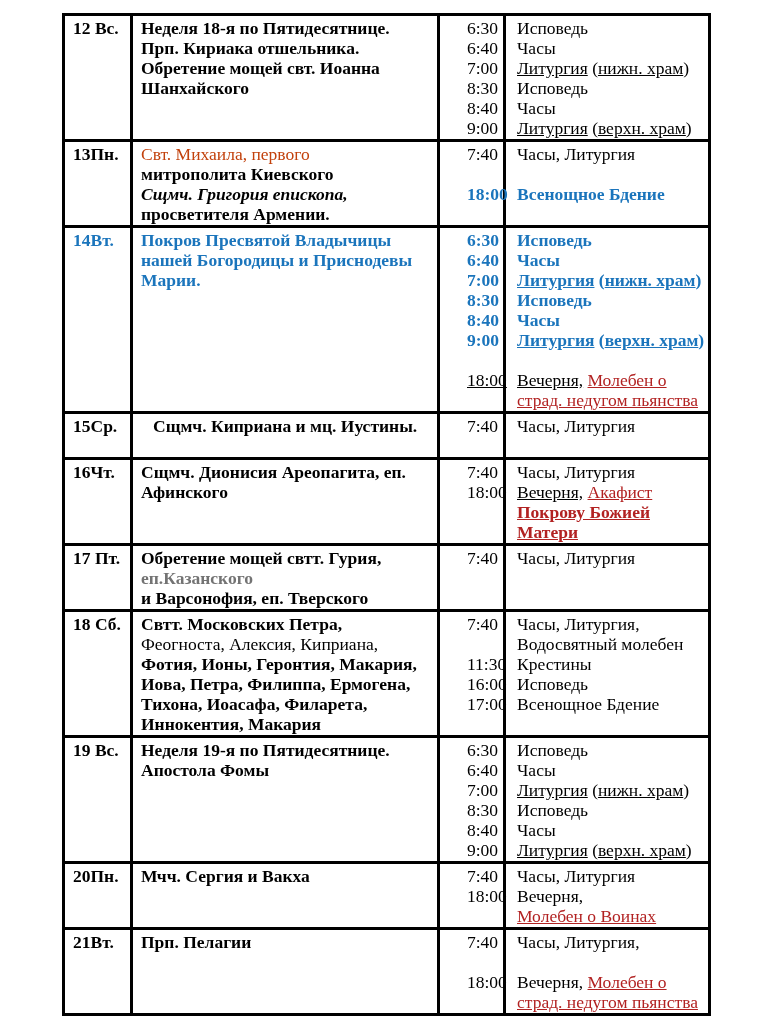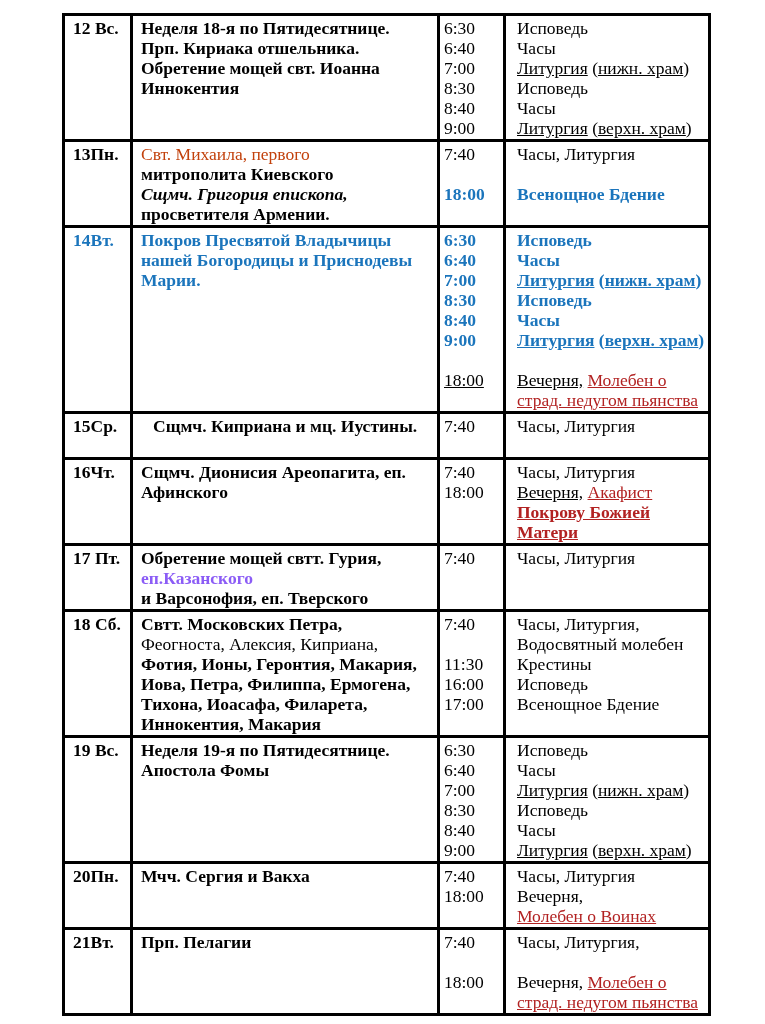--- a/index.html
+++ b/index.html
@@ -28,39 +28,39 @@
   .schedule td {
     border: 3px solid #000000;
     vertical-align: top;
     padding: 2px 4px 1px 8px;
     font-size: 17.5px;
     line-height: 20px;
     color: #000000;
   }
   td.col-date { width: 68px; }
   td.col-desc { width: 307px; }
-  td.col-time { width: 66px; padding-left: 4px; }
+  td.col-time { width: 66px; padding-left: 27px; }
   td.col-serv { width: 205px; padding-left: 11px; }
   .line { min-height: 20px; white-space: nowrap; }
 </style>
 </head>
 <body>
 
 <div class="page">
   <table class="schedule">
     <tbody id="schedule-body">
         <tr>
           <td class="col-date">
             <div class="line"><span style="color: rgb(0, 0, 0); font-weight: 700;">12 Вс.</span></div>
           </td>
           <td class="col-desc">
             <div class="line"><span style="color: rgb(0, 0, 0); font-weight: 700;">Неделя 18-я по Пятидесятнице.</span></div>
             <div class="line"><span style="color: rgb(0, 0, 0); font-weight: 700;">Прп. Кириака отшельника.</span></div>
             <div class="line"><span style="color: rgb(0, 0, 0); font-weight: 700;">Обретение мощей свт. Иоанна</span></div>
-            <div class="line"><span style="color: rgb(0, 0, 0); font-weight: 700;">Иннокентия</span></div>
+            <div class="line"><span style="color: rgb(0, 0, 0); font-weight: 700;">Шанхайского</span></div>
           </td>
           <td class="col-time">
             <div class="line"><span>6:30</span></div>
             <div class="line"><span>6:40</span></div>
             <div class="line"><span>7:00</span></div>
             <div class="line"><span>8:30</span></div>
             <div class="line"><span>8:40</span></div>
             <div class="line"><span>9:00</span></div>
           </td>
           <td class="col-serv">
@@ -161,21 +161,21 @@
             <div class="line"><span style="color: rgb(178, 34, 34); font-weight: 700; text-decoration: underline;">Покрову Божией</span></div>
             <div class="line"><span style="color: rgb(178, 34, 34); font-weight: 700; text-decoration: underline;">Матери</span></div>
           </td>
         </tr>
         <tr>
           <td class="col-date">
             <div class="line"><span style="color: rgb(0, 0, 0); font-weight: 700;">17 Пт.</span></div>
           </td>
           <td class="col-desc">
             <div class="line"><span style="color: rgb(0, 0, 0); font-weight: 700;">Обретение мощей свтт. Гурия,</span></div>
-            <div class="line"><span style="color: #8b5cf6; font-weight: 700;">еп.Казанского</span></div>
+            <div class="line"><span style="color: #737373; font-weight: 700;">еп.Казанского</span></div>
             <div class="line"><span style="color: rgb(0, 0, 0); font-weight: 700;">и Варсонофия, еп. Тверского</span></div>
           </td>
           <td class="col-time">
             <div class="line"><span>7:40</span></div>
           </td>
           <td class="col-serv">
             <div class="line"><span>Часы, Литургия</span></div>
           </td>
         </tr>
         <tr>

